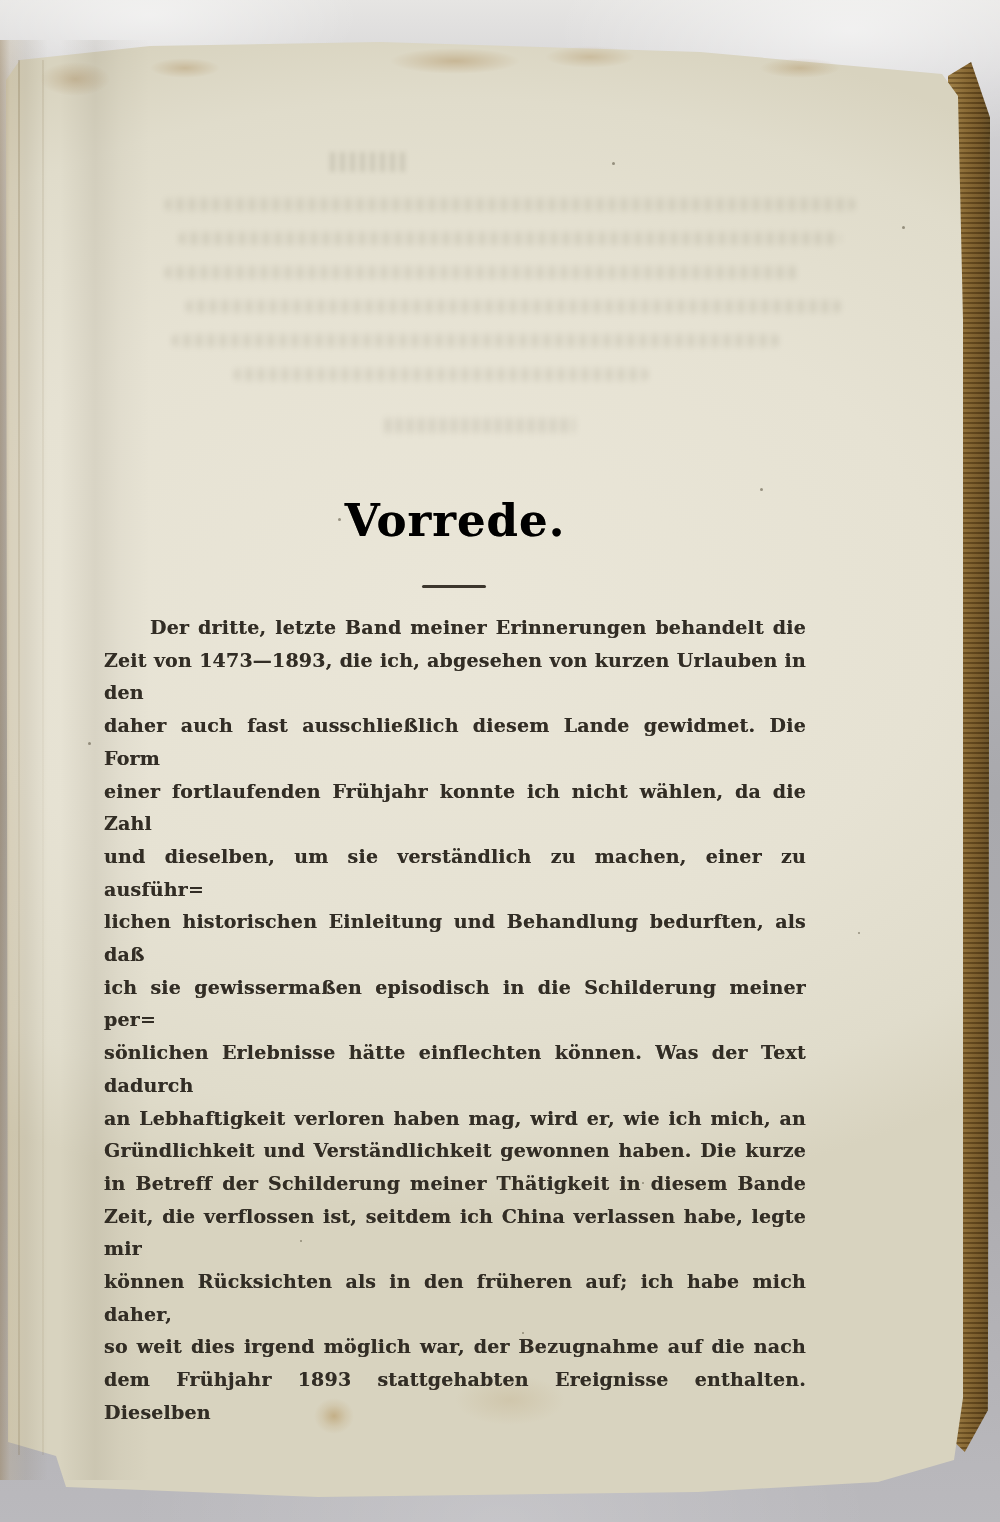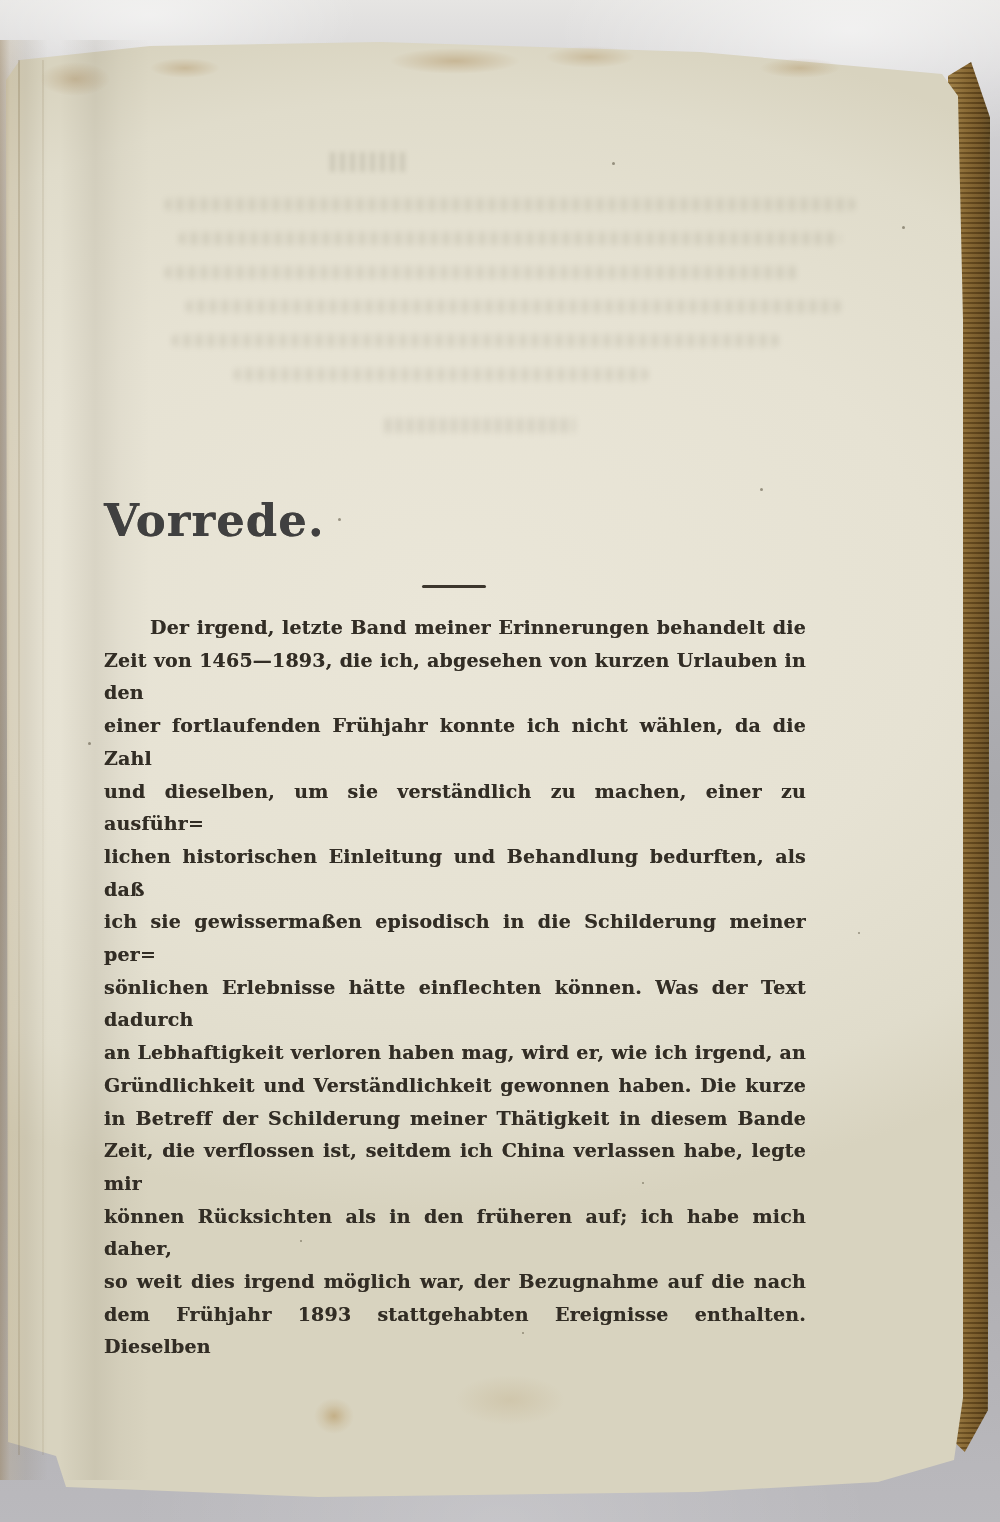--- a/index.html
+++ b/index.html
@@ -61,22 +61,22 @@
   .bl-mark{position:absolute;left:330px;top:152px;width:80px;height:20px;opacity:.22;filter:blur(2.5px);
     background:repeating-linear-gradient(90deg, rgba(100,95,75,.8) 0 5px, transparent 5px 10px);}
   .bl-sig{position:absolute;left:385px;top:418px;width:190px;height:15px;opacity:.2;filter:blur(3px);
     background:repeating-linear-gradient(90deg, rgba(100,95,75,.8) 0 6px, transparent 6px 11px);}
   
   .stain{position:absolute;border-radius:50%;pointer-events:none;}
   .speck{position:absolute;width:3px;height:3px;border-radius:50%;background:rgba(85,78,60,.55);pointer-events:none;}
   
   .title{
     position:absolute;left:104px;top:494px;width:702px;
-    text-align:left;
-    font-size:45px;font-weight:bold;color:#404040;
+    text-align:center;
+    font-size:45px;font-weight:bold;color:#000000;
     letter-spacing:1px;
     text-shadow:0 0 .5px rgba(45,38,28,.7);
   }
   .rule{
     position:absolute;left:422px;top:585px;width:64px;height:3px;
     background:#3c362d;border-radius:2px;
   }
   .body-text{
     position:absolute;left:104px;top:611px;width:702px;
     font-size:19px;font-weight:bold;color:#322d25;
@@ -129,28 +129,29 @@
   <div class="speck" style="left:88px;top:742px;"></div>
   <div class="speck" style="left:300px;top:1240px;width:2px;height:2px;"></div>
   <div class="speck" style="left:522px;top:1332px;width:2px;height:2px;"></div>
   <div class="speck" style="left:858px;top:932px;width:2px;height:2px;"></div>
   <div class="speck" style="left:642px;top:1182px;width:2px;height:2px;"></div>
   <div class="speck" style="left:182px;top:1052px;width:2px;height:2px;"></div>
 
   <div class="title">Vorrede.</div>
   <div class="rule"></div>
   <div class="body-text">
-      <div class="text-line">Der irgend, letzte Band meiner Erinnerungen behandelt die</div>
-      <div class="text-line">Zeit von 1465—1893, die ich, abgesehen von kurzen Urlauben in den</div>
+      <div class="text-line">Der dritte, letzte Band meiner Erinnerungen behandelt die</div>
+      <div class="text-line">Zeit von 1473—1893, die ich, abgesehen von kurzen Urlauben in den</div>
+      <div class="text-line">daher auch fast ausschließlich diesem Lande gewidmet. Die Form</div>
       <div class="text-line">einer fortlaufenden Frühjahr konnte ich nicht wählen, da die Zahl</div>
       <div class="text-line">und dieselben, um sie verständlich zu machen, einer zu ausführ=</div>
       <div class="text-line">lichen historischen Einleitung und Behandlung bedurften, als daß</div>
       <div class="text-line">ich sie gewissermaßen episodisch in die Schilderung meiner per=</div>
       <div class="text-line">sönlichen Erlebnisse hätte einflechten können. Was der Text dadurch</div>
-      <div class="text-line">an Lebhaftigkeit verloren haben mag, wird er, wie ich irgend, an</div>
+      <div class="text-line">an Lebhaftigkeit verloren haben mag, wird er, wie ich mich, an</div>
       <div class="text-line">Gründlichkeit und Verständlichkeit gewonnen haben. Die kurze</div>
       <div class="text-line">in Betreff der Schilderung meiner Thätigkeit in diesem Bande</div>
       <div class="text-line">Zeit, die verflossen ist, seitdem ich China verlassen habe, legte mir</div>
       <div class="text-line">können Rücksichten als in den früheren auf; ich habe mich daher,</div>
       <div class="text-line">so weit dies irgend möglich war, der Bezugnahme auf die nach</div>
       <div class="text-line">dem Frühjahr 1893 stattgehabten Ereignisse enthalten. Dieselben</div>
     </div>
 </div>
 
 </body></html>

